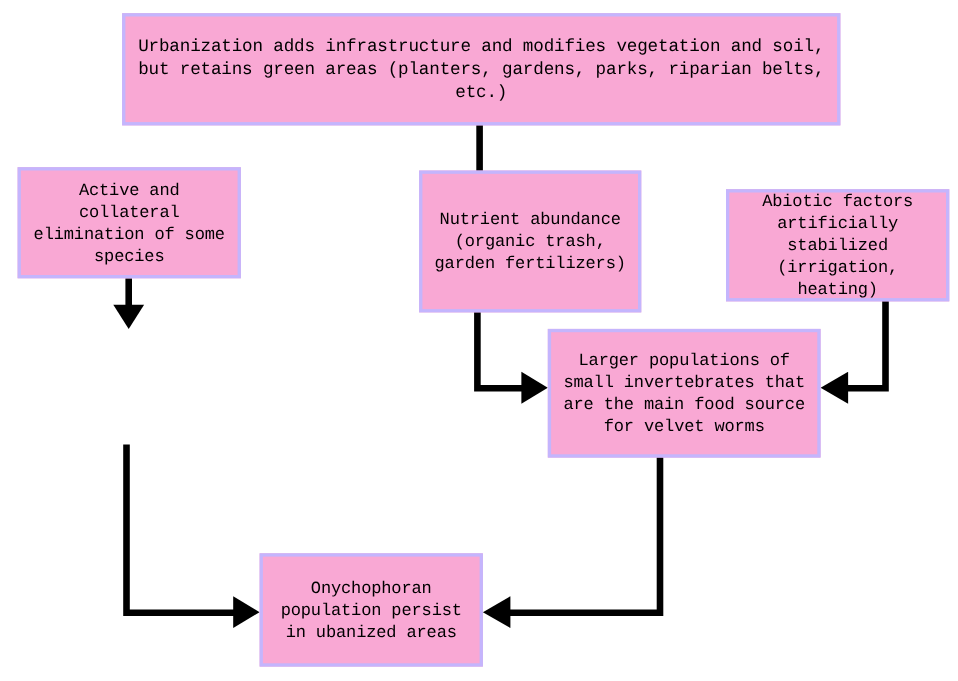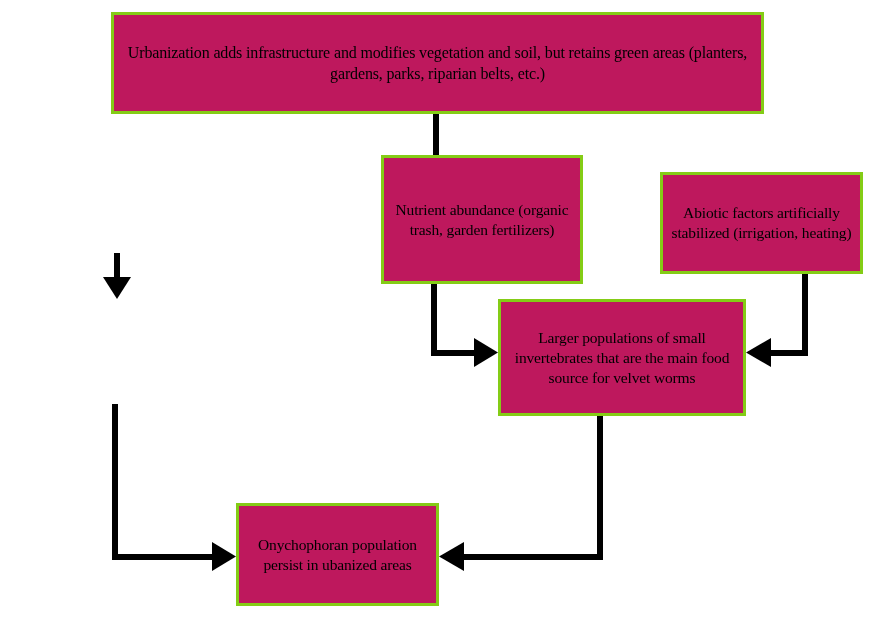--- a/index.html
+++ b/index.html
@@ -20,28 +20,28 @@
   #flow-svg {
     position: absolute;
     top: 0;
     left: 0;
     width: 871px;
     height: 619px;
   }
   .node {
     position: absolute;
     box-sizing: border-box;
-    border: 3px solid #84cc16;
-    background: #be185d;
+    border: 3px solid #c4b5fd;
+    background: #f9a8d4;
     display: flex;
     align-items: center;
     justify-content: center;
     text-align: center;
     color: #000000;
-    font-family: Liberation Serif, serif;
+    font-family: Liberation Mono, monospace;
     font-size: 15.5px;
     line-height: 20px;
     letter-spacing: -0.15px;
     padding: 2px 6px;
   }
   .node .node-text {
     display: block;
     white-space: pre-line;
   }
   .node-top {
@@ -125,20 +125,23 @@
     <g>
       <polyline points="600,401 600,557 462,557" fill="none" stroke="#000000" stroke-width="6"></polyline>
       <polygon points="464,542 439,556.5 464,571" fill="#000000"></polygon>
     </g>
   </svg>
 
   <div class="node node-top">
     <span class="node-text">Urbanization adds infrastructure and modifies vegetation and soil, but retains green areas (planters, gardens, parks, riparian belts, etc.)</span>
   </div>
 
+  <div class="node node-active">
+    <span class="node-text">Active and collateral elimination of some species</span>
+  </div>
 
   <div class="node node-nutrient">
     <span class="node-text">Nutrient abundance (organic trash, garden fertilizers)</span>
   </div>
 
   <div class="node node-abiotic">
     <span class="node-text">Abiotic factors artificially stabilized (irrigation, heating)</span>
   </div>
 
 

